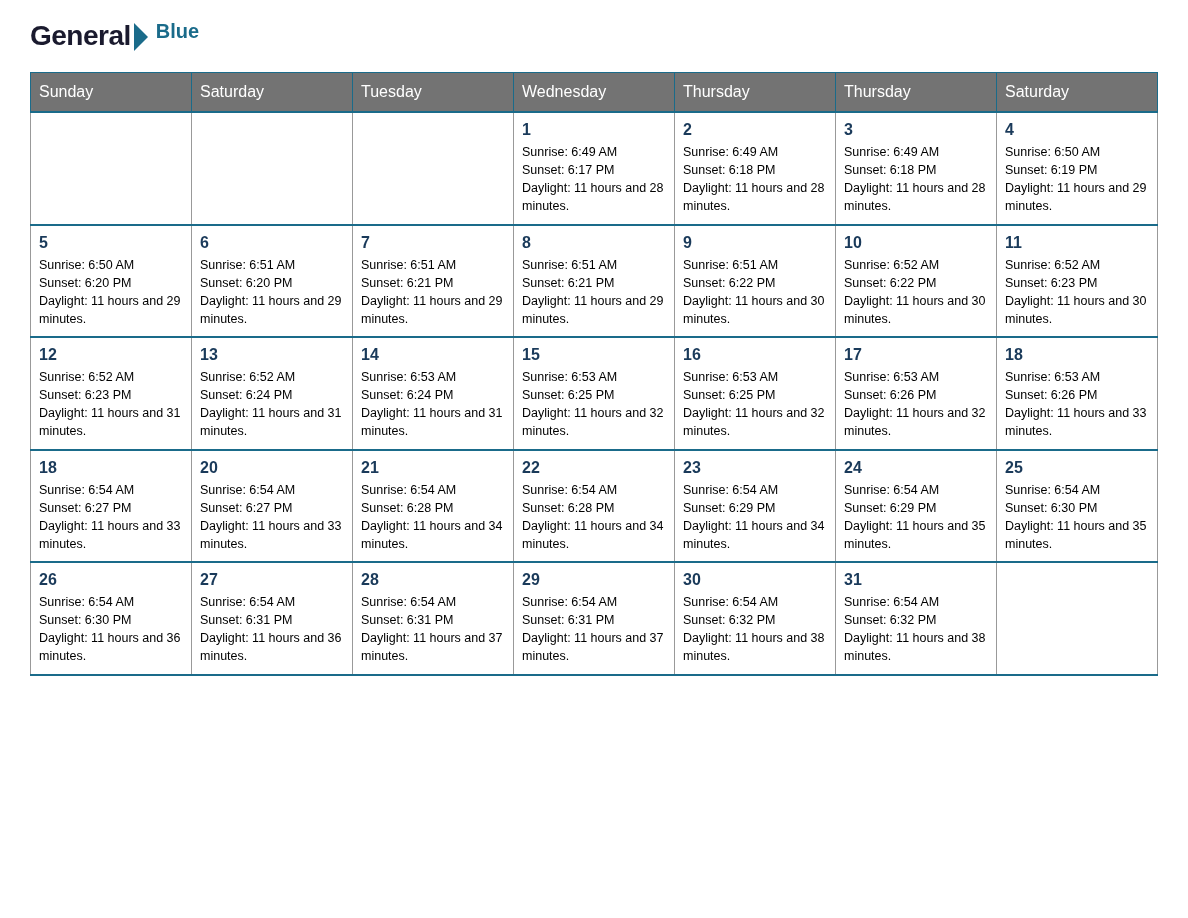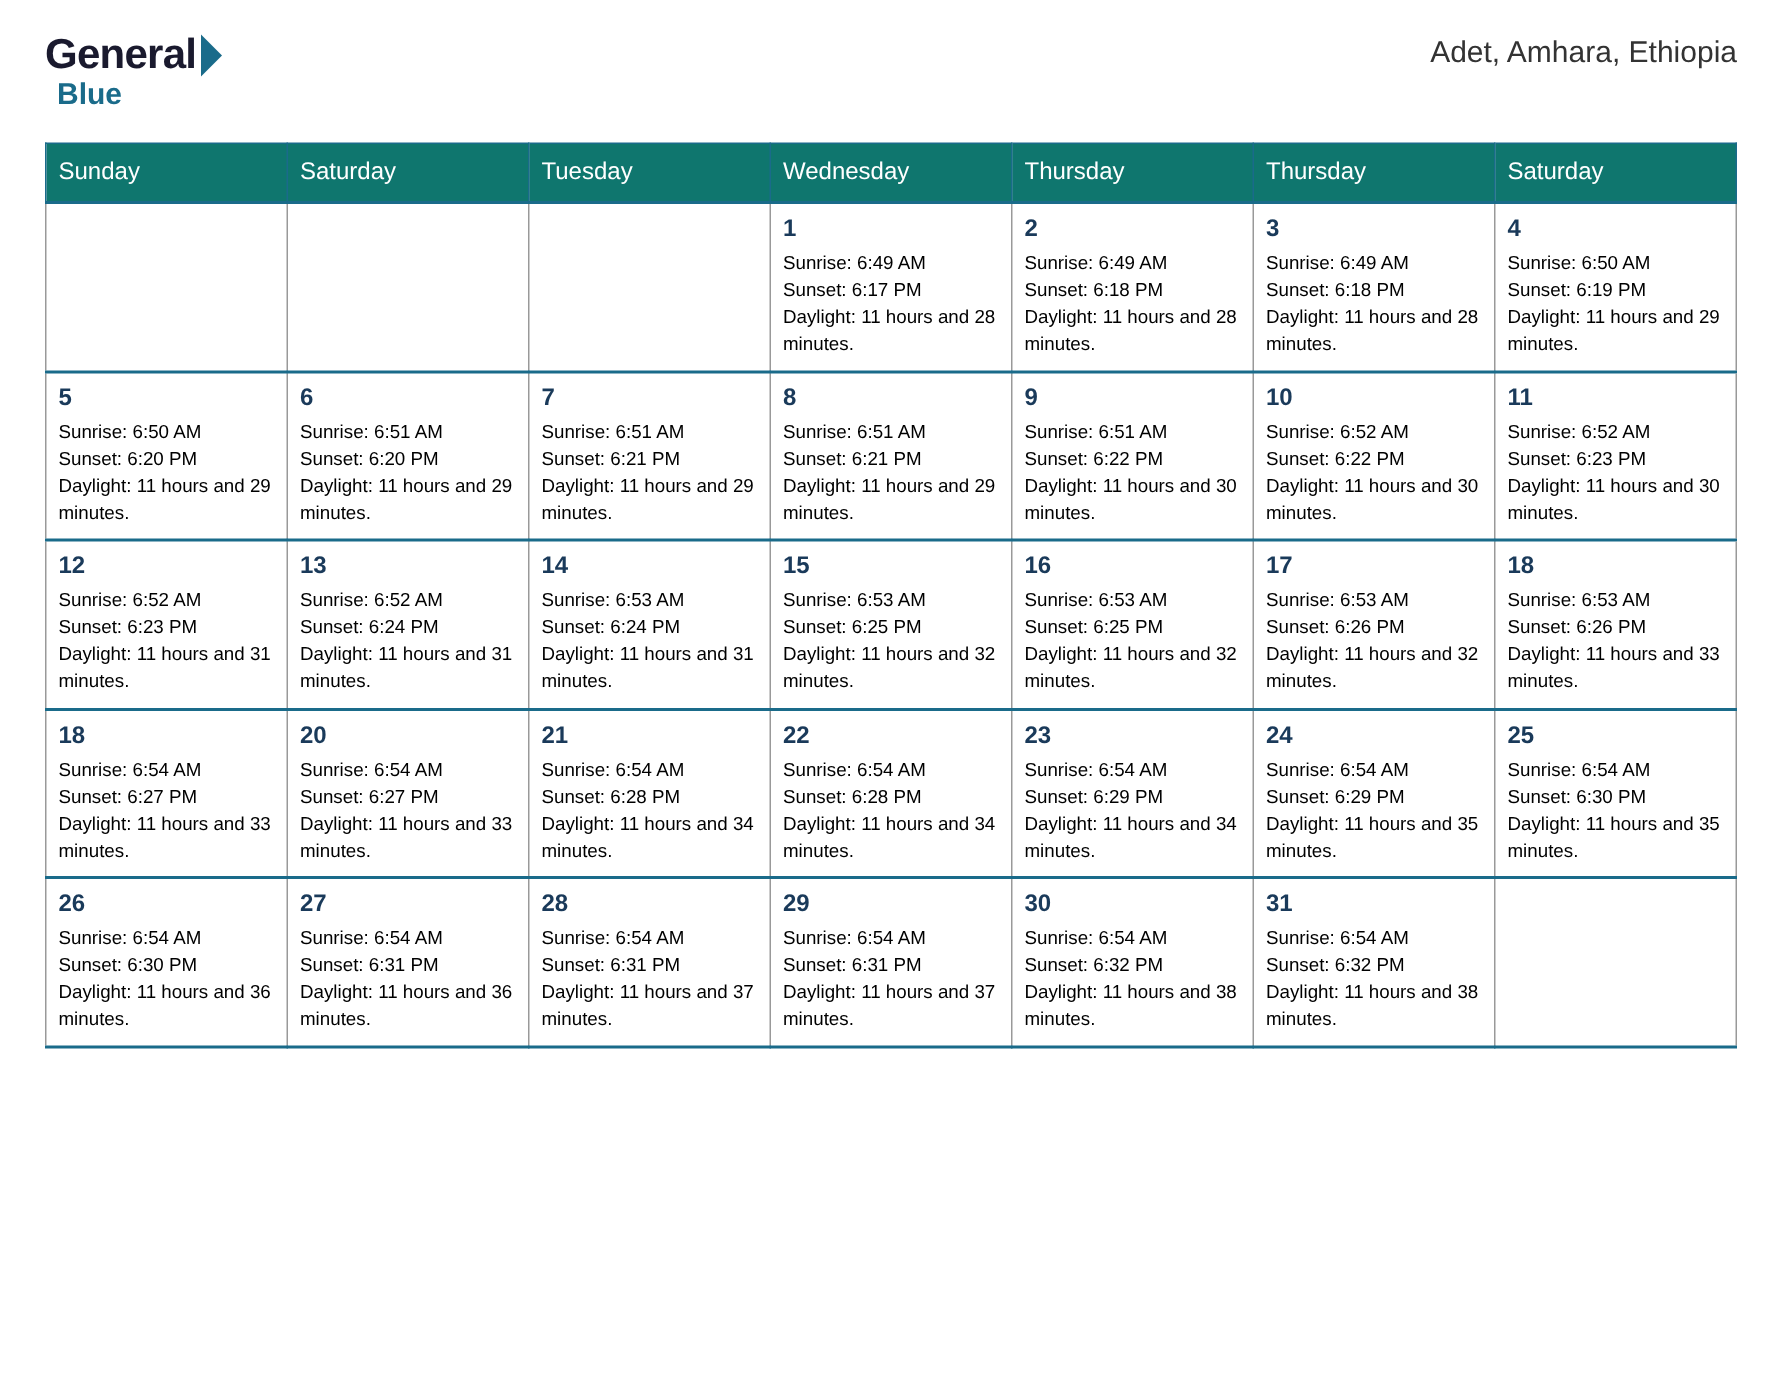--- a/index.html
+++ b/index.html
@@ -11,21 +11,20 @@
       padding: 20px 30px;
     }
     .header {
       display: flex;
       justify-content: space-between;
       align-items: flex-start;
       margin-bottom: 20px;
     }
     .logo {
       display: flex;
-      flex-direction: column;
       align-items: flex-start;
     }
     .logo-top {
       display: flex;
       align-items: center;
     }
     .logo-general {
       font-size: 28px;
       font-weight: bold;
       color: #1a1a2e;
@@ -58,21 +57,21 @@
       font-size: 20px;
       color: #333;
       margin-top: 4px;
     }
     .calendar {
       width: 100%;
       border-collapse: collapse;
       border: 1px solid #555;
     }
     .calendar th {
-      background: #0f766e;
+      background: #737373;
       color: #fff;
       padding: 10px 8px;
       font-size: 16px;
       font-weight: normal;
       text-align: left;
       border: 1px solid #1a6b8a;
       margin-left: 24px;
     }
     .calendar td {
       vertical-align: top;
@@ -109,21 +108,20 @@
   <div class="logo">
     <div class="logo-top">
       <span class="logo-general">General</span>
       <div class="logo-arrow"></div>
     </div>
     <div style="display:flex; align-items:center; margin-left: 4px;">
       <span class="logo-blue">Blue</span>
     </div>
   </div>
   <div class="title-section">
-    <div class="subtitle">Adet, Amhara, Ethiopia</div>
   </div>
 </div>
 
 <table class="calendar">
   <thead>
     <tr>
     <th>Sunday</th>
         <th>Saturday</th>
         <th>Tuesday</th>
         <th>Wednesday</th>

